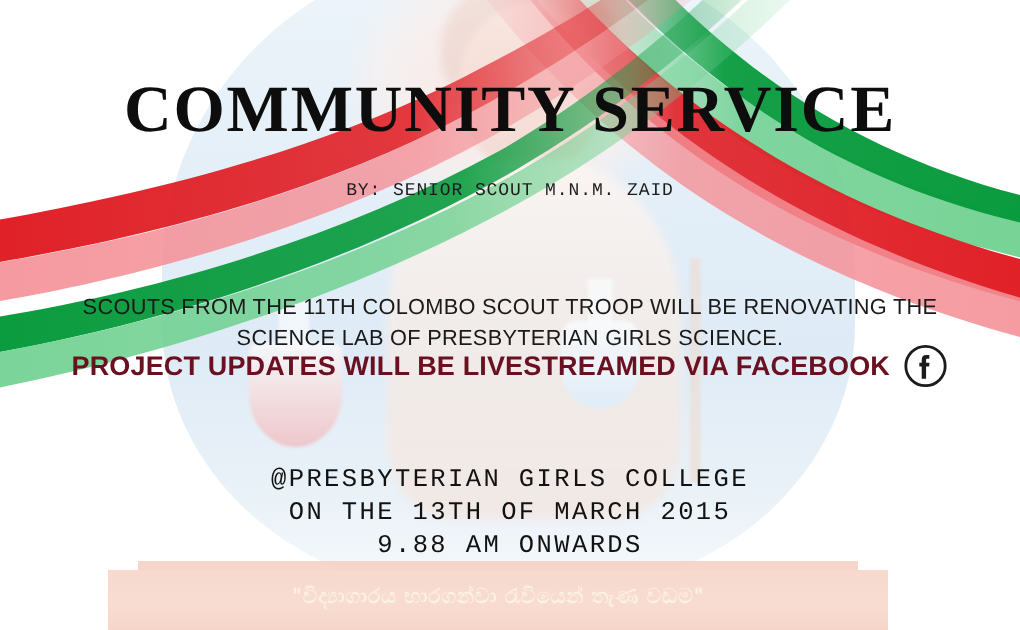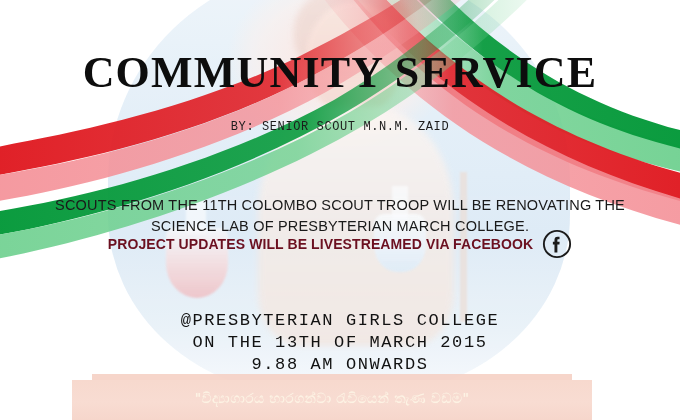--- a/index.html
+++ b/index.html
@@ -211,21 +211,21 @@
     top: 229px;
     width: 680px;
     display: flex;
     align-items: center;
     justify-content: center;
     gap: 9px;
   }
   .livestream-text {
     font-family: "Liberation Sans", sans-serif;
     font-weight: bold;
-    font-size: 14px;
+    font-size: 18px;
     letter-spacing: 0.1px;
     color: #6b1020;
     white-space: nowrap;
   }
   .fb-icon {
     display: block;
     width: 30px;
     height: 30px;
     flex: 0 0 30px;
   }
@@ -329,21 +329,21 @@
   <div class="footer-motto">"විද්‍යාගාරය භාරගන්වා රැවියෙන් තැණ වඩම"</div>
 
   <h1 class="title">
     <span class="title-line">COMMUNITY SERVICE</span>
   </h1>
 
   <div class="byline">BY: SENIOR SCOUT M.N.M. ZAID</div>
 
   <div class="body-copy">
     <span>SCOUTS FROM THE 11TH COLOMBO SCOUT TROOP WILL BE RENOVATING THE</span>
-    <span>SCIENCE LAB OF PRESBYTERIAN MARCH COLLEGE.</span>
+    <span>SCIENCE LAB OF PRESBYTERIAN GIRLS SCIENCE.</span>
   </div>
 
   <div class="livestream-row">
     <span class="livestream-text">PROJECT UPDATES WILL BE LIVESTREAMED VIA FACEBOOK</span>
     <svg class="fb-icon" viewBox="0 0 32 32">
       <circle cx="16" cy="16" r="14" fill="none" stroke="#1b1b1b" stroke-width="2"></circle>
       <path d="M18.6 16.4h-2.2V25h-3.1v-8.6h-1.7v-2.7h1.7v-2.0c0-2.2 1.0-3.5 3.3-3.5h2.1v2.7h-1.3c-0.8 0-1.0 0.3-1.0 1.0v1.8h2.4z" fill="#1b1b1b"></path>
     </svg>
   </div>
 

